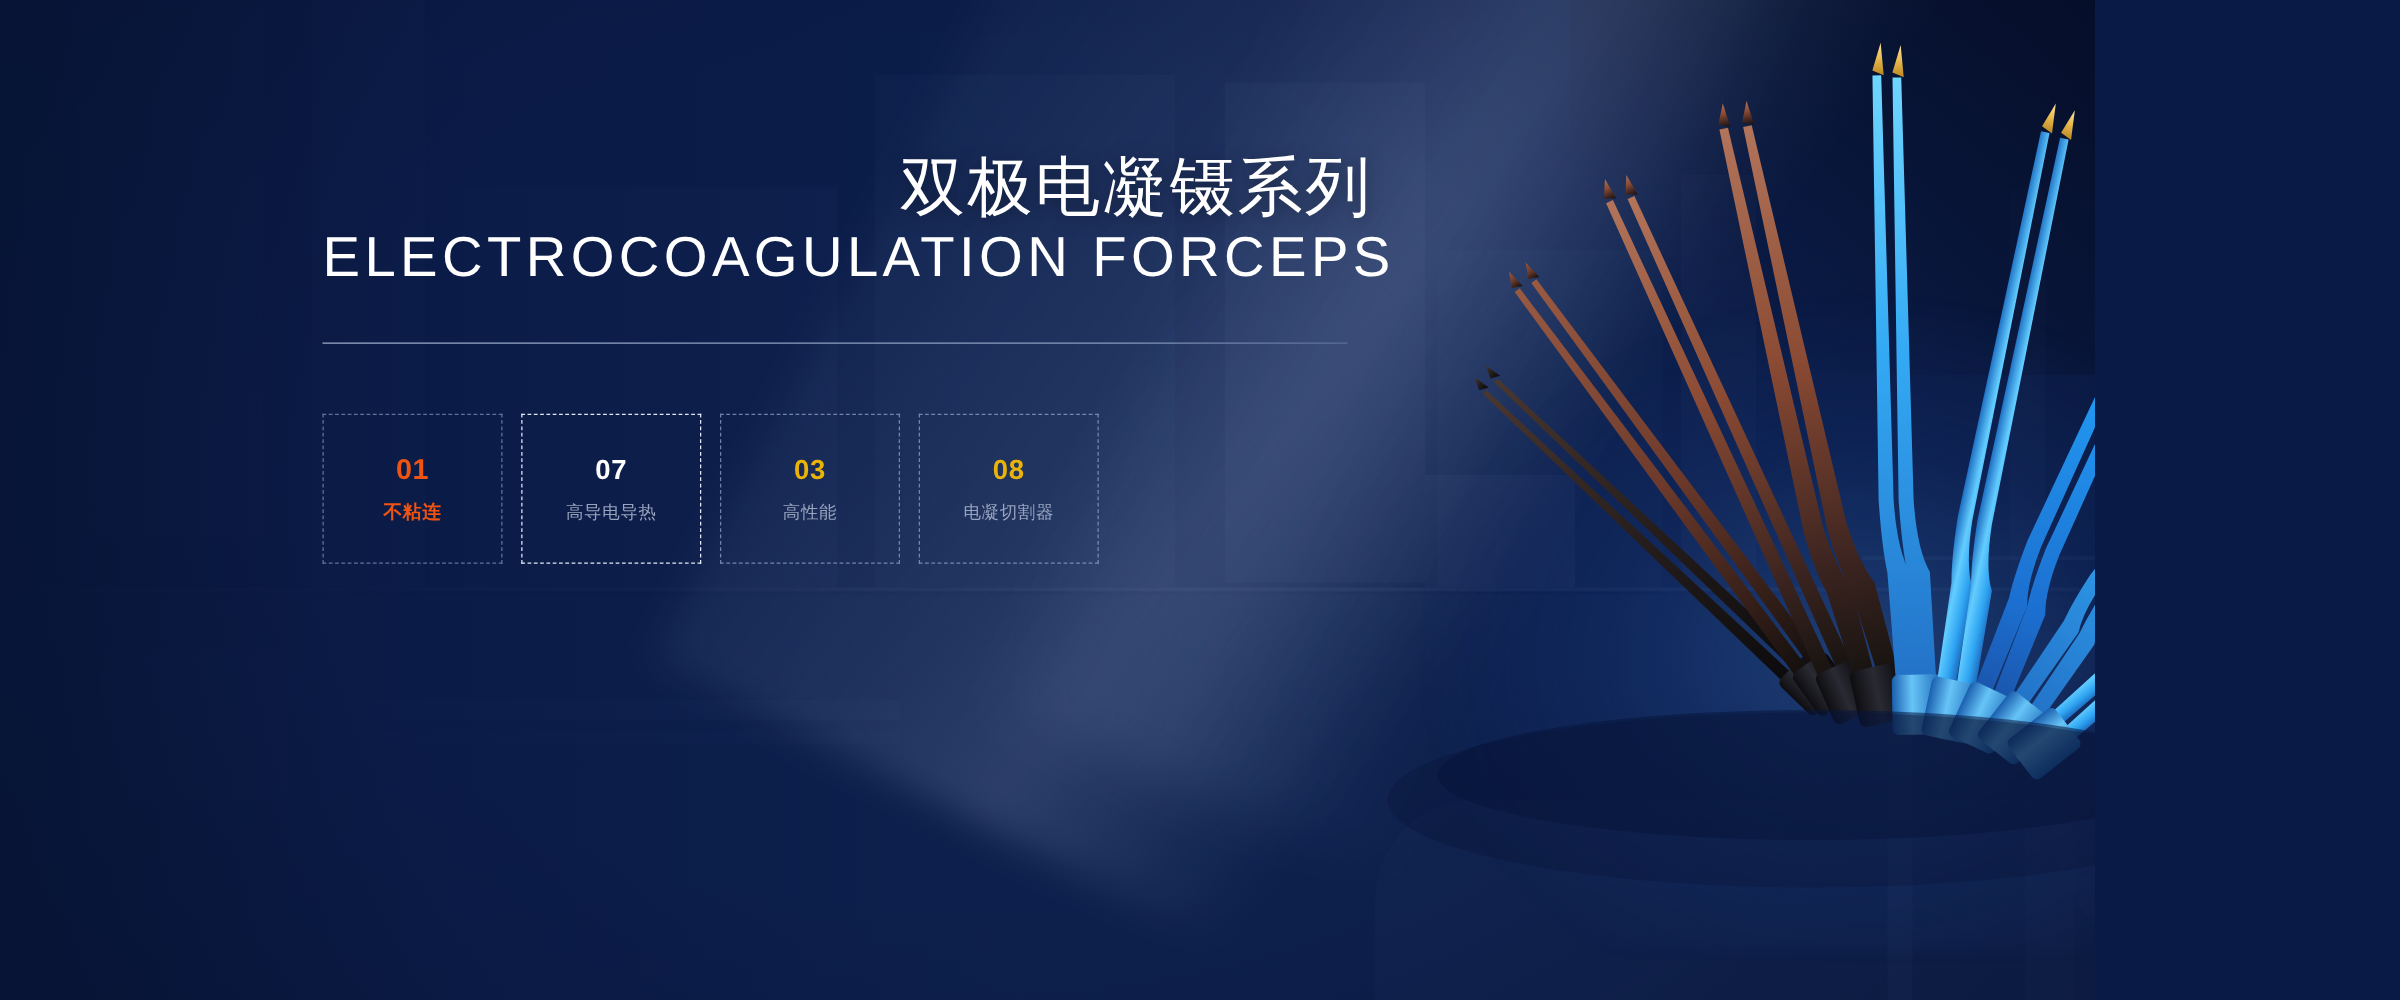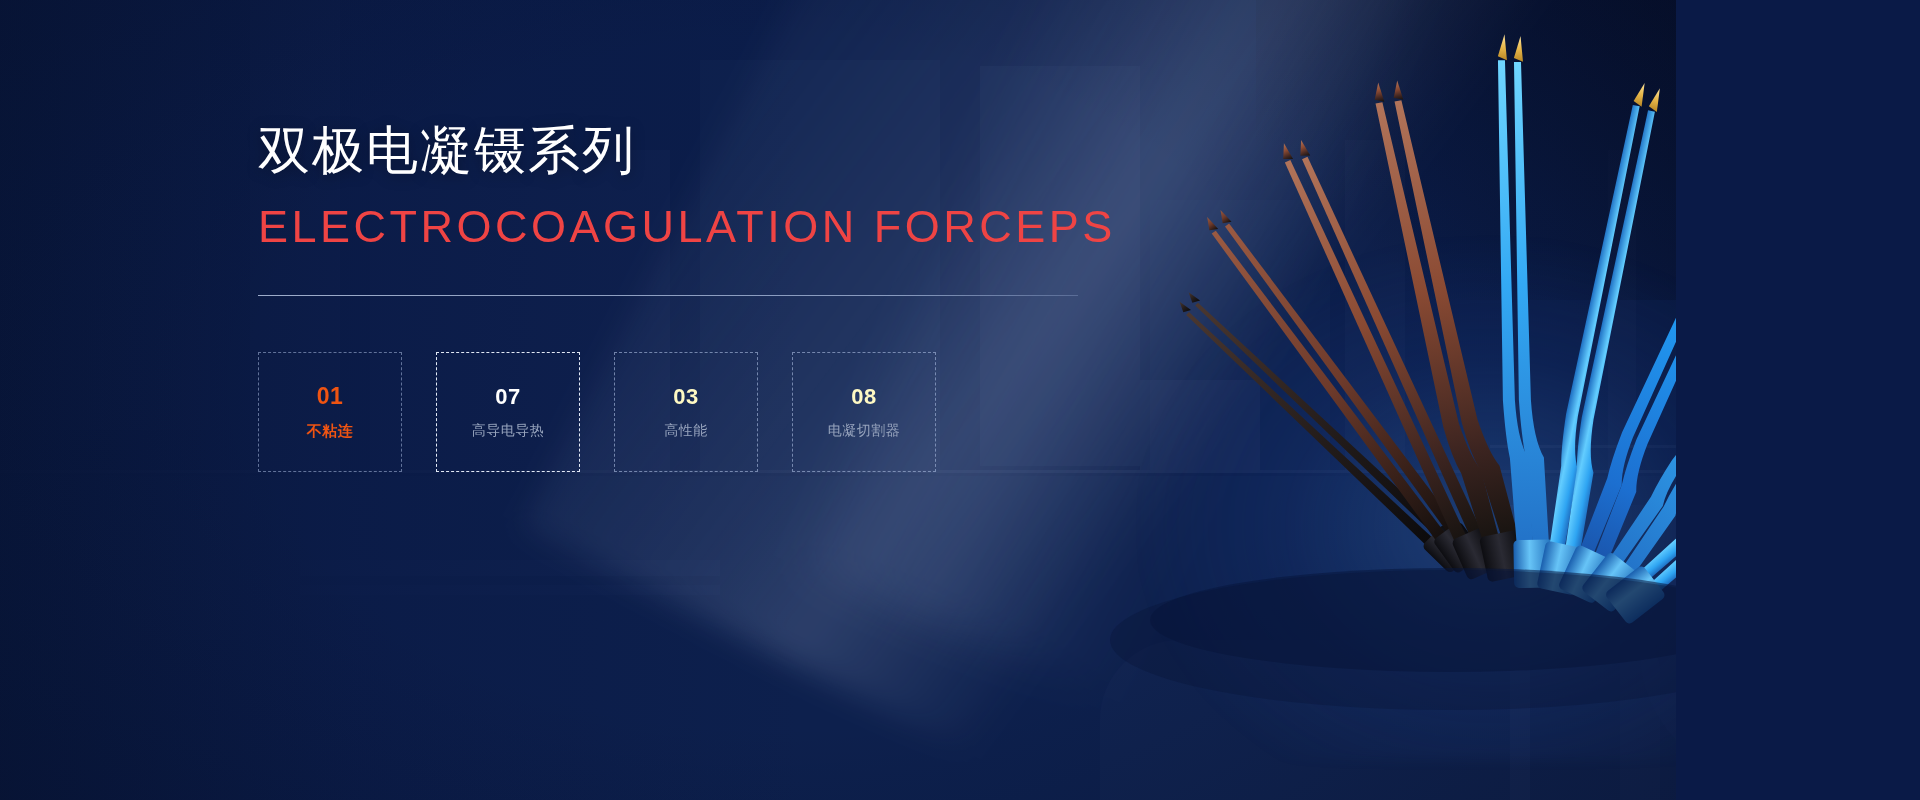--- a/index.html
+++ b/index.html
@@ -8,20 +8,21 @@
   body { font-family:"Liberation Sans","DejaVu Sans",sans-serif; }
 
   .banner{
     position:relative;
     width:1676px; height:800px;
     overflow:hidden;
     background:
       radial-gradient(ellipse 1100px 700px at 72% 42%, rgba(46,76,138,0.55) 0%, rgba(20,42,96,0.25) 45%, rgba(10,26,71,0) 72%),
       linear-gradient(118deg, #081738 0%, #0a1c46 26%, #112category 0%, #132b63 58%, #0d2050 78%, #0a1a42 100%);
     background-color:#0b1d4a;
+    text-align:right;
   }
 
   
   .bg-photo{ position:absolute; inset:0; opacity:.30; }
   .bg-photo i{ position:absolute; display:block; background:rgba(120,150,205,.13); }
   .bg-photo .wallline{ background:rgba(150,175,220,.22); }
 
   .vignette{
     position:absolute; inset:0;
     background:
@@ -51,46 +52,46 @@
 
   
   .content{ position:absolute; left:258px; top:120px; width:840px; }
 
   .title-cn{
     font-size:52px; font-weight:400; color:#ffffff;
     letter-spacing:2px; line-height:1.18;
     text-shadow:0 2px 14px rgba(0,0,0,.35);
   }
   .title-en{
-    margin-top:21px;
-    font-size:45px; font-weight:300; color:#ef4444;
+    margin-top:0;
+    font-size:45px; font-weight:300; color:#ffffff;
     letter-spacing:3.5px; line-height:1.12;
     white-space:nowrap;
   }
   .divider{
     margin-top:42px;
     width:820px; height:1px;
     background:linear-gradient(90deg, rgba(183,198,226,.85) 0%, rgba(170,188,222,.75) 78%, rgba(150,170,210,.35) 100%);
   }
   .subtitle{
     margin-top:33px;
     font-size:21px; font-weight:700; color:#ef5412;
     letter-spacing:1px; line-height:1.3;
   }
 
   
-  .features{ margin-top:56px; display:flex; gap:34px; }
+  .features{ margin-top:56px; display:flex; gap:15px; }
   .feature{
     width:144px; height:120px;
     border:1px dashed rgba(150,168,205,.72);
     display:flex; flex-direction:column;
     align-items:center; justify-content:center;
   }
   .feature .num{
-    font-size:22px; font-weight:700; color:#fef9c3;
+    font-size:22px; font-weight:700; color:#eab308;
     letter-spacing:.5px; line-height:1;
   }
   .feature .lbl{
     margin-top:15px;
     font-size:14px; font-weight:400; color:#97a4bd;
     letter-spacing:.5px; line-height:1;
   }
   .feature.is-active{ border-color:rgba(150,168,205,.62); }
   .feature.is-active .num{ color:#ef5412; font-size:23px; }
   .feature.is-active .lbl{ color:#ef5412; font-weight:700; font-size:15px; }

